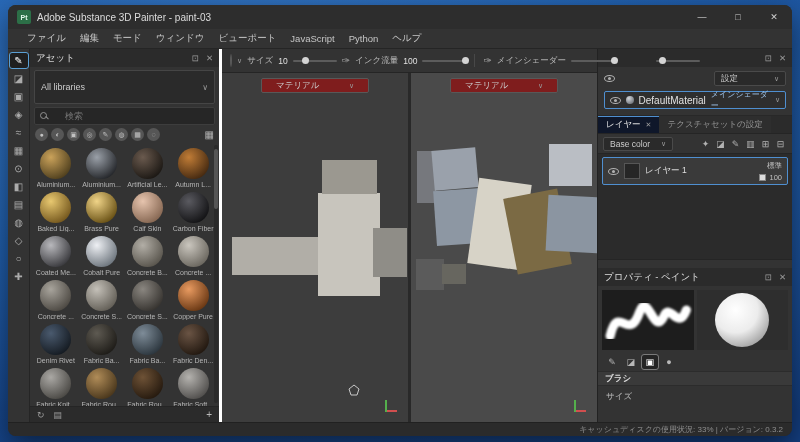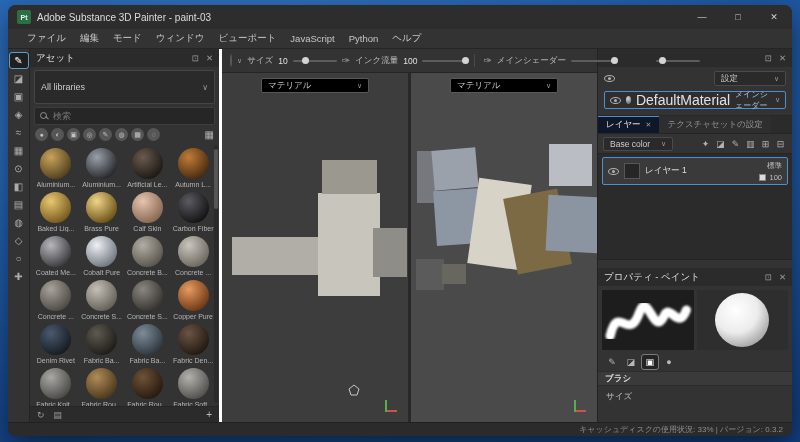--- a/index.html
+++ b/index.html
@@ -34,21 +34,21 @@
   
   .assets { width:192px; flex:0 0 192px; background:#333; border-right:3px solid #ffffff; display:flex; flex-direction:column; position:relative; }
   .panel-header { height:18px; flex:0 0 18px; background:#2b2b2b; display:flex; align-items:center; padding:0 6px; }
   .panel-title { font-size:9.5px; color:#ddd; }
   .panel-icons { margin-left:auto; display:flex; gap:7px; color:#9a9a9a; font-size:8.5px; }
   .lib-row { height:19px; flex:0 0 19px; margin:3px 4px 0; background:#2a2a2a; border:1px solid #454545; border-radius:2px;
              display:flex; align-items:center; padding:16px 6px; font-size:9px; color:#ccc; }
   .lib-chevron { margin-left:auto; color:#999; font-size:8px; }
   .search-row { height:18px; flex:0 0 18px; margin:3px 4px 0; background:#262626; border:1px solid #3d3d3d; border-radius:2px;
                 display:flex; align-items:center; padding:0 5px; gap:5px; }
-  .search-row input { flex:1; background:transparent; border:none; outline:none; color:#aaa; font-size:9px; font-family:inherit; }
+  .search-row input { flex:1; background:transparent; border:none; outline:none; color:#aaa; font-size:9px; font-family:inherit;margin-left:12px; }
   .mag { position:relative; width:8px; height:8px; flex:0 0 8px; }
   .mag::before { content:""; position:absolute; left:0; top:0; width:5px; height:5px; border:1px solid #8f8f8f; border-radius:50%; }
   .mag::after { content:""; position:absolute; left:5px; top:5px; width:3.5px; height:1.4px; background:#8f8f8f; transform:rotate(45deg); }
   .filter-row { height:19px; flex:0 0 19px; display:flex; align-items:center; gap:3px; padding:0 5px; }
   .filter-icon { width:13px; height:13px; border-radius:50%; background:#565656; color:#c2c2c2; font-size:7px;
                  display:flex; align-items:center; justify-content:center; }
   .grid-icon { margin-left:auto; color:#b0b0b0; font-size:10px; }
   .mat-grid { flex:1; display:grid; grid-template-columns:repeat(4,1fr); align-content:start; padding:2px 3px; row-gap:1px; overflow:hidden; }
   .mat { display:flex; flex-direction:column; align-items:center; padding:2px 0 1px; }
   .sphere { width:31px; height:31px; border-radius:50%;
@@ -75,22 +75,22 @@
                   left:calc(var(--p,50)*1% - 4px); }
   .tb-sep { width:1px; height:13px; background:#484848; margin:0 3px; flex:0 0 1px; }
   .pen-icon { color:#a8a8a8; font-size:10px; }
   .tb-overflow { margin-left:auto; color:#9a9a9a; font-size:10px; }
 
   .viewports { flex:1; display:flex; min-height:0; }
   .viewport { position:relative; flex:1; overflow:hidden; }
   .vp3d { background:#3d3d3d; border-right:3px solid #292929; }
   .vp2d { background:#4a4a4a; }
   .vp-dropdown { position:absolute; z-index:5; top:5px; left:50%; transform:translateX(-50%);
-                 width:108px; height:15px; background:#000000; border:1px solid #585858; border-radius:2px;
-                 display:flex; align-items:center; justify-content:space-between; padding:0 6px; font-size:8.5px; color:#ccc; }
+                 width:108px; height:15px; background:#7f1d1d; border:1px solid #585858; border-radius:2px;
+                 display:flex; align-items:center; justify-content:space-between; padding:0 14px; font-size:8.5px; color:#ccc; }
   .shape { position:absolute; left:calc(var(--x)*1px); top:calc(var(--y)*1px);
            width:calc(var(--w)*1px); height:calc(var(--h)*1px); background:var(--c);
            transform:rotate(calc(var(--r,0)*1deg)); }
   .gizmo { position:absolute; right:10px; bottom:8px; width:18px; height:18px; }
   .gizmo .axis-x { position:absolute; left:5px; bottom:2px; width:12px; height:2px; background:#d14f4f; }
   .gizmo .axis-y { position:absolute; left:5px; bottom:2px; width:2px; height:12px; background:#54b04c; }
   .pent { position:absolute; left:68%; bottom:26px; }
 
   
   .rightcol { width:195px; flex:0 0 195px; background:#333; border-left:1px solid #222; display:flex; flex-direction:column; font-size:9px; }
@@ -98,21 +98,21 @@
   .settings-row { display:flex; align-items:center; }
   .dropdown { background:#2a2a2a; border:1px solid #4a4a4a; border-radius:2px; height:15px;
               display:flex; align-items:center; gap:5px; padding:0 6px; color:#ccc; font-size:8.5px; }
   .settings-dd { margin-left:auto; width:72px; justify-content:space-between; }
   .eye { position:relative; width:11px; height:7px; flex:0 0 11px; }
   .eye::before { content:""; position:absolute; inset:0; border:1px solid #b0b0b0; border-radius:50%; }
   .eye::after { content:""; position:absolute; left:3.5px; top:2px; width:3px; height:3px; background:#b0b0b0; border-radius:50%; }
   .matset-row { margin-top:5px; height:18px; border:1px solid #4f8fd0; border-radius:2px; background:#2e2e2e;
                 display:flex; align-items:center; gap:5px; padding:0 5px; }
   .mat-dot { width:8px; height:8px; border-radius:50%; background: radial-gradient(circle at 35% 30%, #d2d6db, #585c62); }
-  .matset-name { color:#e2e2e2; font-size:14px; }
+  .matset-name { color:#e2e2e2; font-size:10px; }
   .shader-dd { margin-left:auto; display:flex; align-items:center; gap:3px; color:#9fc3e8; font-size:8px; }
 
   .tabs-row { height:18px; flex:0 0 18px; background:#2b2b2b; display:flex; align-items:flex-end; border-bottom:1px solid #252525; }
   .tab { height:17px; display:flex; align-items:center; gap:5px; padding:0 8px; font-size:8.5px; }
   .tab.active { background:#0f172a; color:#e8e8e8; border-top:1px solid #4f8fd0; }
   .tab.inactive { background:#2e2e2e; color:#979797; }
   .tab-close { font-size:7px; color:#9a9a9a; }
 
   .layer-toolbar { height:20px; flex:0 0 20px; display:flex; align-items:center; gap:17px; padding:0 5px;
                    background:#333; border-bottom:1px solid #252525; }

